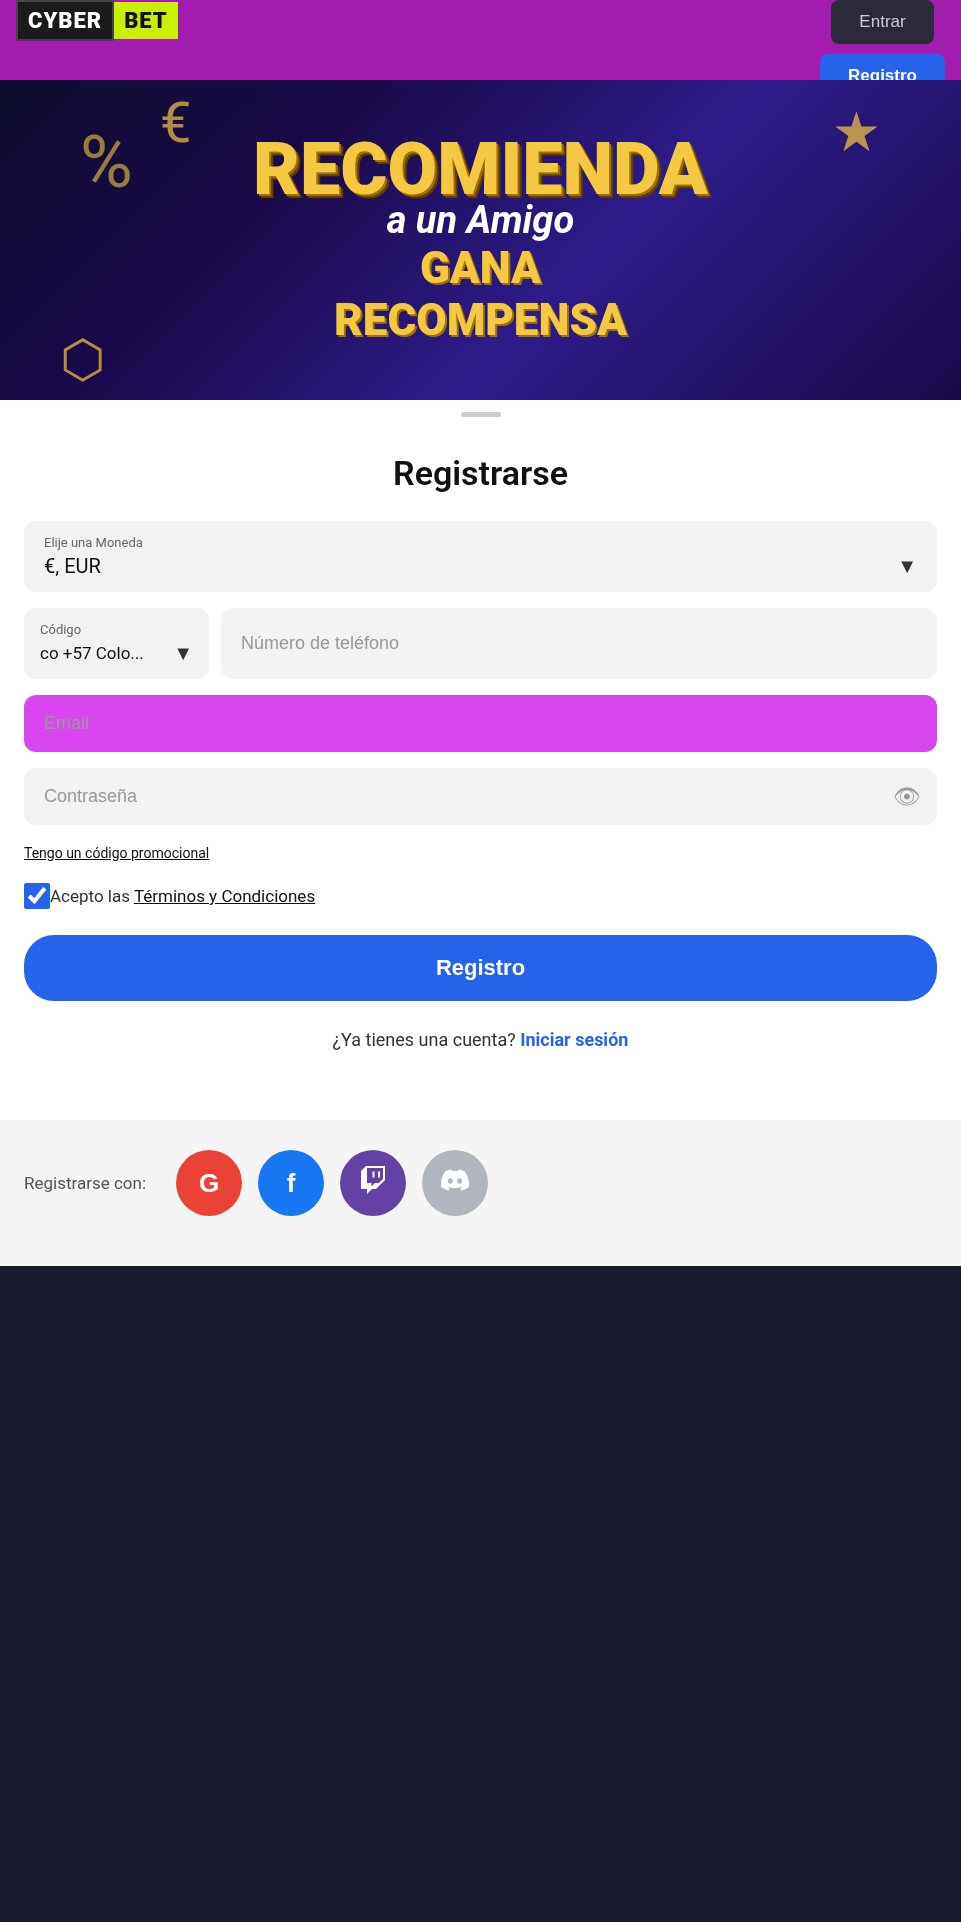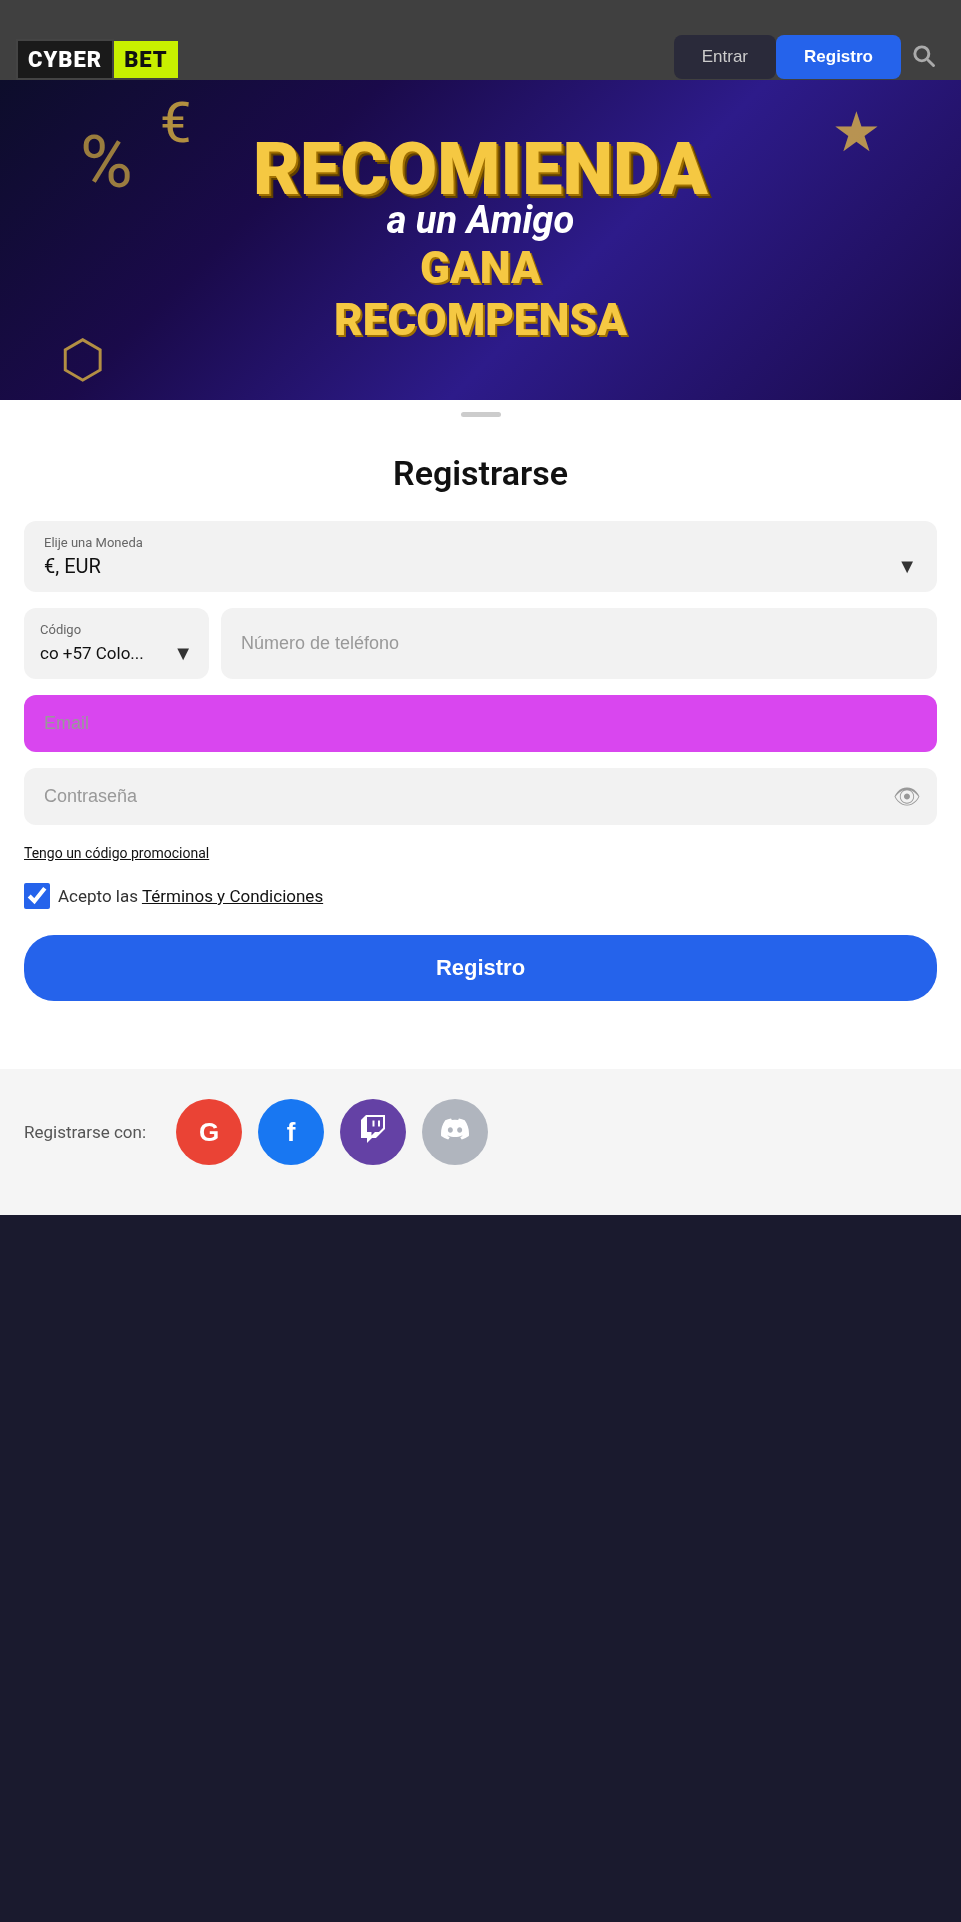--- a/index.html
+++ b/index.html
@@ -7,24 +7,24 @@
     body {
       font-family: -apple-system, BlinkMacSystemFont, 'Segoe UI', Roboto, sans-serif;
       background: #1a1a2e;
       width: 961px;
       min-height: 1922px;
       overflow-x: hidden;
     }
 
     
     .header {
-      background: #404040;
+      background: #a21caf;
       height: 80px;
       display: flex;
-      align-items: flex-end;
+      align-items: flex-start;
       justify-content: space-between;
       padding: 0 16px;
       position: relative;
     }
     .logo-container {
       display: flex;
       align-items: center;
       gap: 0;
     }
     .logo-cyber {
@@ -40,20 +40,22 @@
       background: #c8f000;
       color: #111;
       font-weight: 900;
       font-size: 22px;
       padding: 6px 10px;
       letter-spacing: 1px;
     }
     .header-right {
       display: flex;
       align-items: center;
+      gap: 10px;
+      flex-direction: column;
     }
     .btn-entrar {
       background: #2a2a3a;
       color: #ccc;
       border: none;
       padding: 12px 28px;
       border-radius: 8px;
       font-size: 17px;
       cursor: pointer;
     }
@@ -279,21 +281,21 @@
       color: #111;
       text-decoration: underline;
       margin-bottom: 22px;
       cursor: pointer;
     }
 
     
     .checkbox-row {
       display: flex;
       align-items: center;
-      gap: 8px;
+      gap: 0;
       margin-bottom: 26px;
     }
     .checkbox-input {
       width: 26px;
       height: 26px;
       accent-color: #2563eb;
       cursor: pointer;
       flex-shrink: 0;
     }
     .checkbox-label {
@@ -449,20 +451,24 @@
     <input type="checkbox" class="checkbox-input" id="terms-check" checked="" style="">
     <label class="checkbox-label" for="terms-check">
       <span>Acepto las </span><a href="#">Términos y Condiciones</a>
     </label>
   </div>
 
   
   <button class="btn-registro-main">Registro</button>
 
   
+  <div class="already-account">
+    <span>¿Ya tienes una cuenta?</span>
+    <a href="#">Iniciar sesión</a>
+  </div>
 </div>
 
 <div class="social-section">
   <span class="social-label">Registrarse con:</span>
   <div class="social-icons">
     <button class="social-btn social-google">
       <span>G</span>
     </button>
     <button class="social-btn social-facebook">
       <span>f</span>

